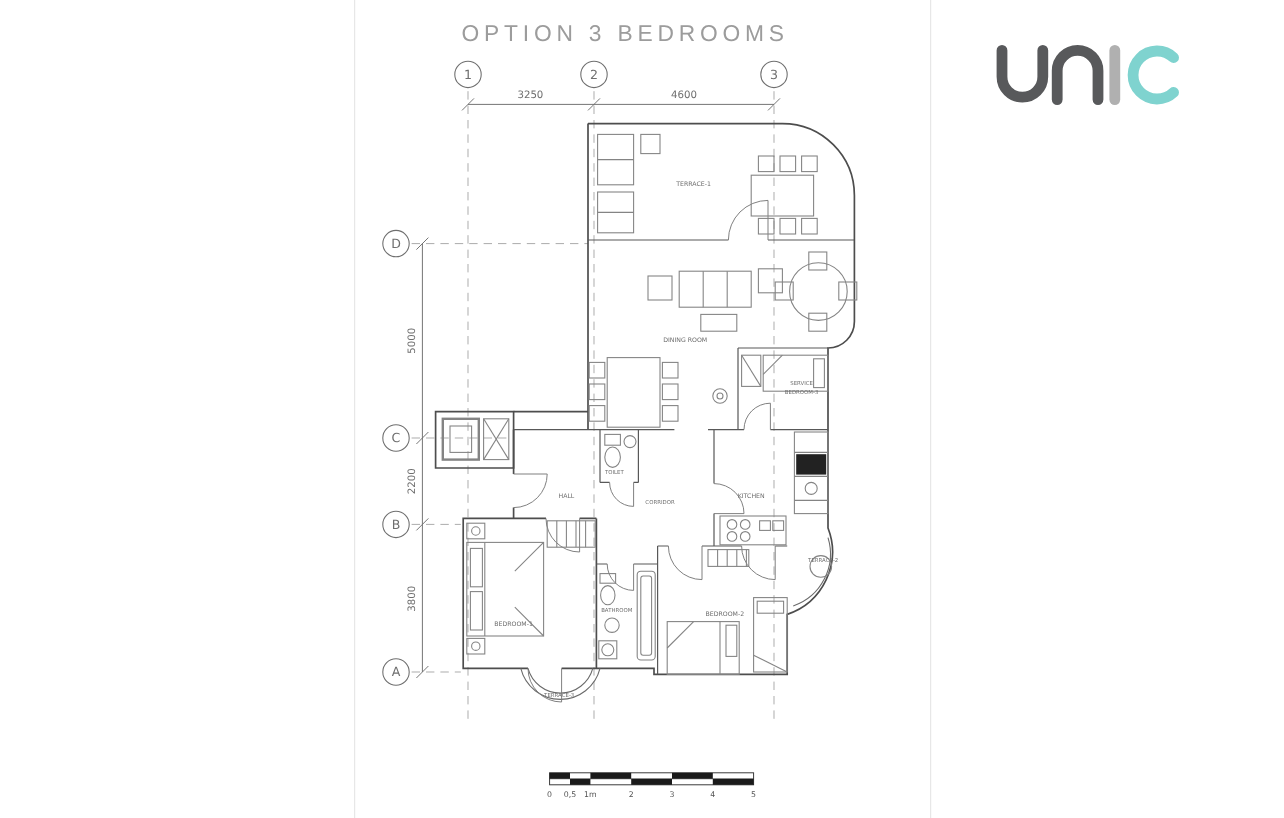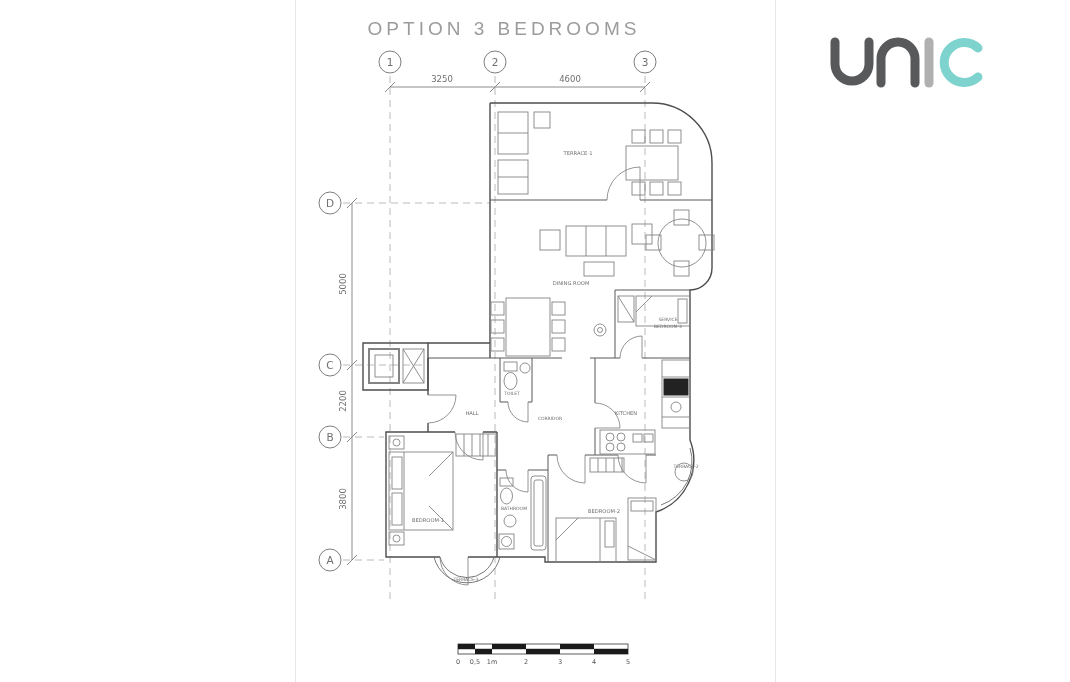--- a/index.html
+++ b/index.html
@@ -1,21 +1,21 @@
 <!DOCTYPE html>
 <html><head>
 <meta charset="utf-8">
 <style>
   html,body{margin:0;padding:0;background:#ffffff;}
   .page{position:relative;width:1070px;height:682px;background:#ffffff;overflow:hidden;
         font-family:"Liberation Sans",sans-serif;}
   .sheet-edge{position:absolute;top:0;bottom:0;width:1px;background:#e7e7e7;}
   .edge-left{left:295px;}
   .edge-right{left:775px;}
-  .plan-title{position:absolute;left:284px;top:18px;width:440px;text-align:center;
+  .plan-title{position:absolute;left:301px;top:18px;width:440px;text-align:center;
               margin:0;font-size:19px;font-weight:400;letter-spacing:4px;color:#9c9c9c;
               font-family:"Liberation Sans",sans-serif;}
   .logo{position:absolute;left:826px;top:34px;}
   .plan-svg{position:absolute;left:0;top:0;}
   svg text{font-family:"DejaVu Sans",sans-serif;}
 </style>
 </head>
 <body>
 
 <div class="page">

